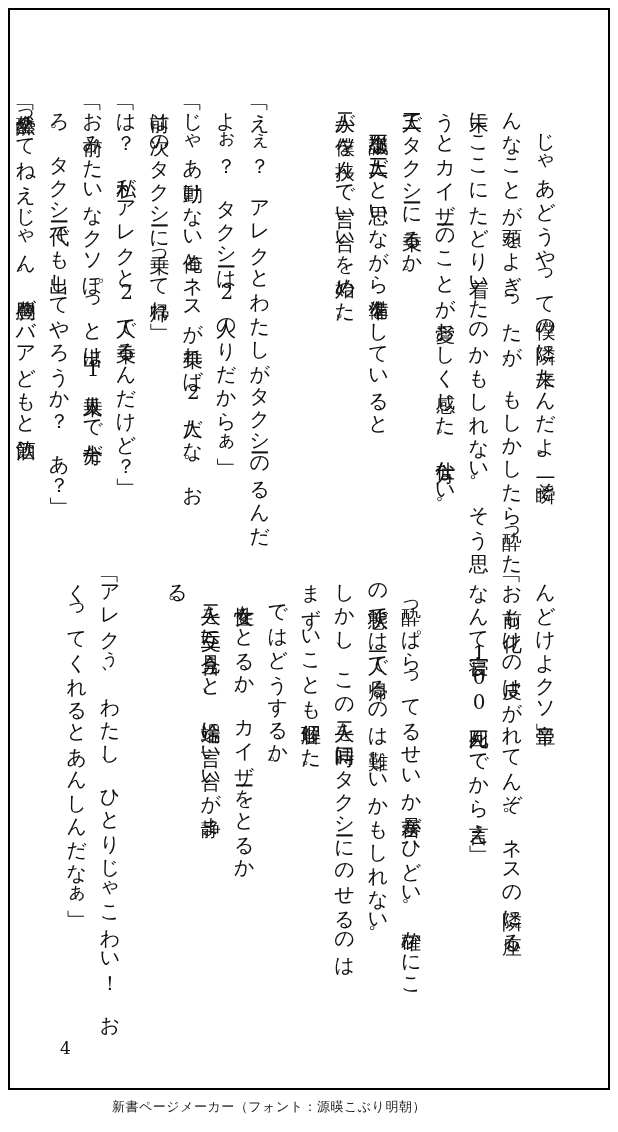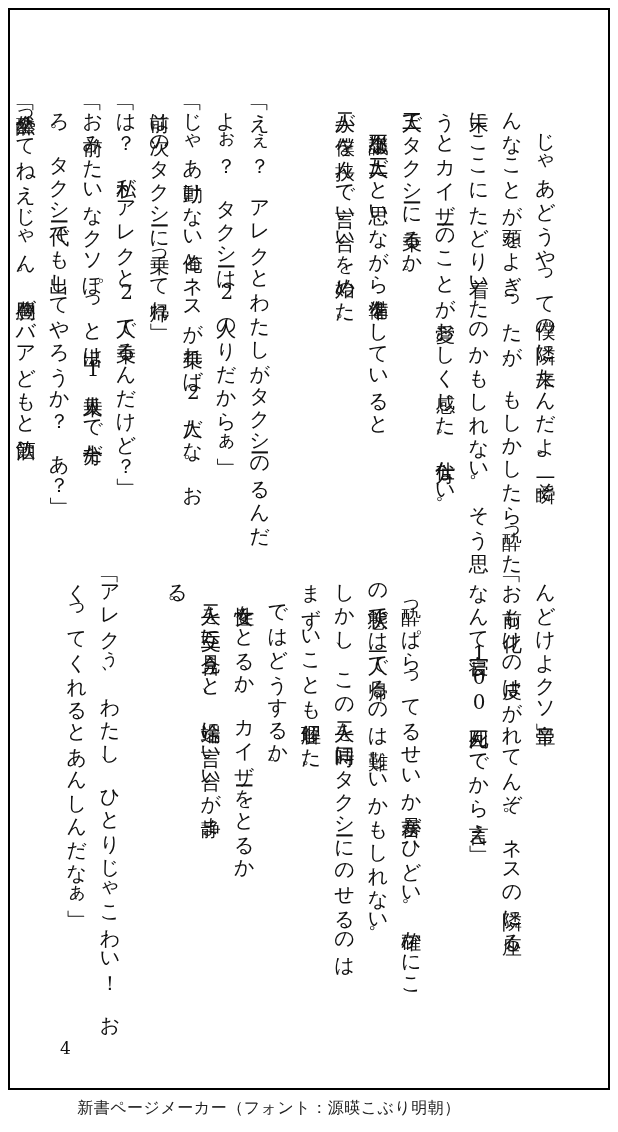--- a/index.html
+++ b/index.html
@@ -49,21 +49,21 @@
     top: 1028px;
     font-size: 17px;
     color: #111;
   }
   .footer-caption {
     position: absolute;
     left: 0;
     top: 1098px;
     width: 538px;
     text-align: center;
-    font-size: 16px;
+    font-size: 13px;
     letter-spacing: 0.5px;
     color: #222;
   }
 </style>
 </head>
 <body>
 
 <div class="page-frame">
 
   <div class="tier tier-1">

